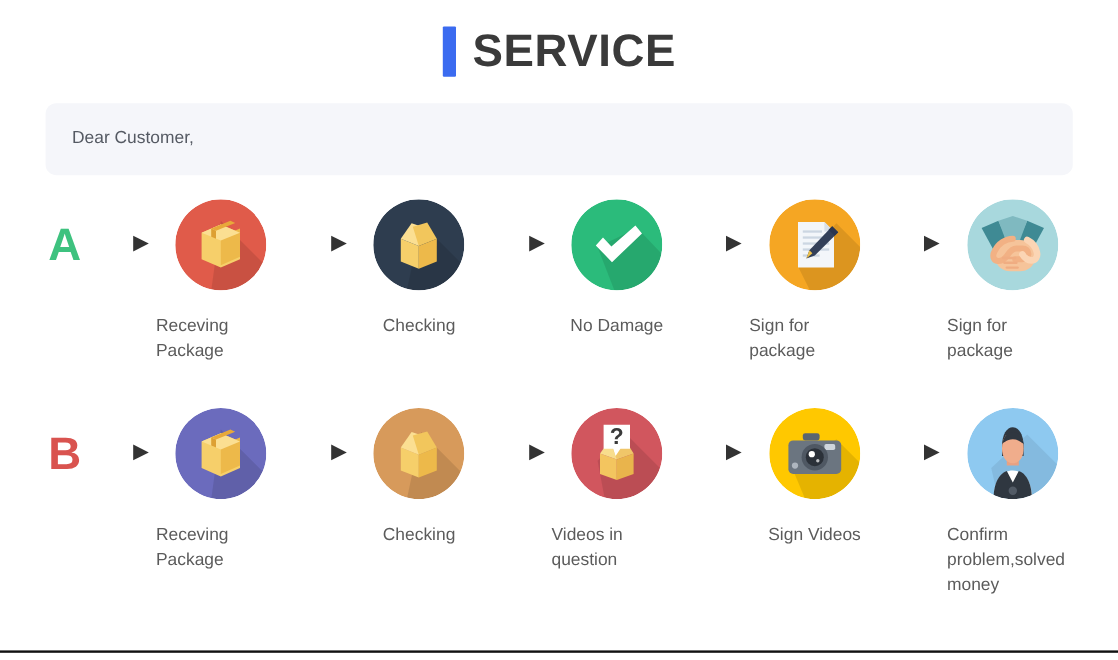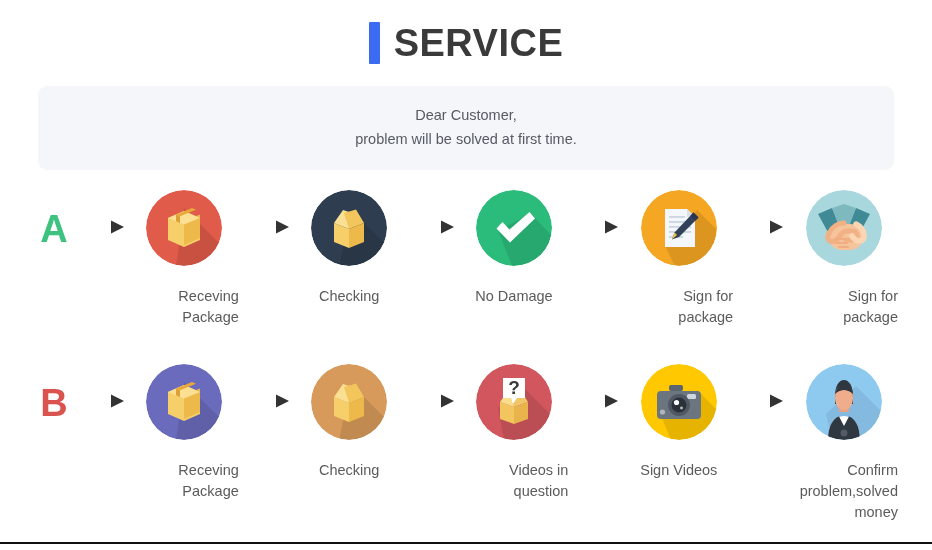--- a/index.html
+++ b/index.html
@@ -93,21 +93,21 @@
     border-radius:50%;
     position:relative;
     overflow:hidden;
     margin-top:6px;
   }
   .icon-circle svg{ position:absolute;left:0;top:0; }
   .step-label{
     margin-top:20px;
     font-size:14.5px;
     color:#5b5b5b;
-    text-align:right;
+    text-align:left;
     line-height:21px;
     max-width:150px;
   }
 
   
   .bottom-rule{
     position:absolute;
     left:0;bottom:6px;
     width:932px;height:2px;
     background:#111111;
@@ -116,23 +116,22 @@
 </head>
 <body>
 
 <div class="page">
 
   <div class="title-wrap">
     <div class="title-bar" style="background: rgb(59, 107, 240);"></div>
     <div class="title-text">SERVICE</div>
   </div>
 
-  <div class="notice" style="background: rgb(245, 246, 250); text-align: center;">
+  <div class="notice" style="background: rgb(245, 246, 250);">
     <p>Dear Customer,</p>
-    <p>problem will be solved at first time.</p>
   </div>
 
   <div id="flow-container">
       <div class="flow">
         <div class="badge a" style="color: rgb(62, 194, 127);">A</div>
         <div class="arrow">
           <svg width="48" height="18" viewBox="0 0 48 18">
             <defs>
               <linearGradient id="ag1" x1="0" y1="0" x2="1" y2="0">
                 <stop offset="0" stop-color="#9a9a9a"></stop>

